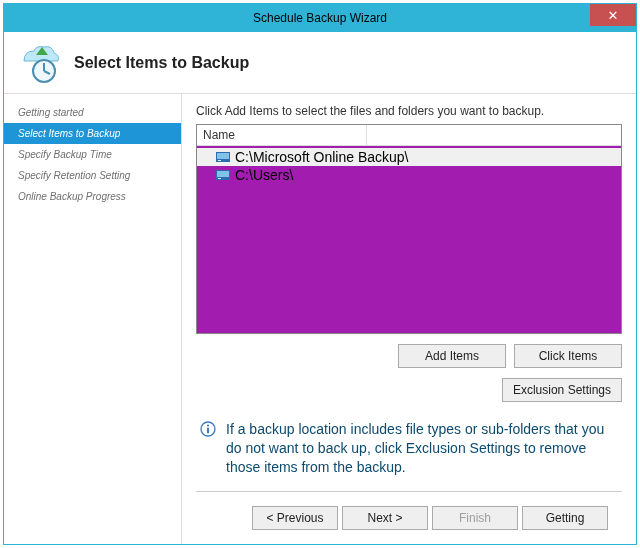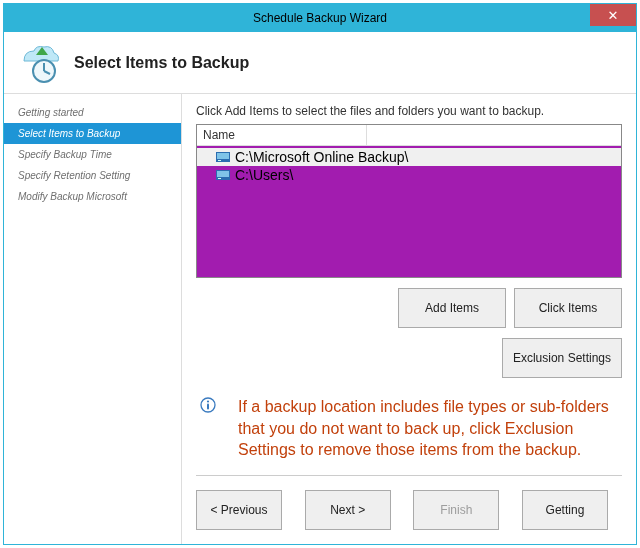--- a/index.html
+++ b/index.html
@@ -132,54 +132,53 @@
     display: inline-flex; align-items: center; justify-content: center;
   }
   .button-row {
     display: flex;
     justify-content: flex-end;
     gap: 8px;
     margin-top: 10px;
   }
   .btn {
     min-width: 108px;
-    height: 40px;
+    height: 24px;
     background: #efefef;
     border: 1px solid #aaa;
     font-size: 12px;
     color: #222;
     display: flex;
     align-items: center;
     justify-content: center;
     cursor: pointer;
     padding: 0 10px;
   }
   .btn.disabled { color: #9d9d9d; cursor: default; }
   .info-row {
     display: flex;
     align-items: flex-start;
     margin-top: 18px;
     padding: 0 4px;
     gap: 10px;
   }
   .info-icon { width:16px; height:16px; flex-shrink:0; margin-top:1px; }
   .info-text {
-    font-size: 16px;
-    color: #c2410c;
+    font-size: 14px;
+    color: #0c4a6e;
     line-height: 1.35;
-    margin-left: 12px;
   }
   .divider {
     border-top: 1px solid #ccc;
     margin-top: 14px;
   }
   .footer {
     display: flex;
-    justify-content: space-between;
-    gap: 20px;
+    justify-content: flex-end;
+    gap: 4px;
     padding: 14px 14px 14px 0;
   }
   .footer .btn { min-width: 86px; }
 </style>
 </head>
 <body>
 
 <div class="window">
 
   <div class="titlebar">
@@ -202,21 +201,21 @@
     <div class="page-title">Select Items to Backup</div>
   </div>
 
   <div class="body">
 
     <div class="sidebar">
       <div class="sidebar-item">Getting started</div>
       <div class="sidebar-item active">Select Items to Backup</div>
       <div class="sidebar-item">Specify Backup Time</div>
       <div class="sidebar-item">Specify Retention Setting</div>
-      <div class="sidebar-item">Modify Backup Microsoft</div>
+      <div class="sidebar-item">Online Backup Progress</div>
     </div>
 
     <div class="main">
       <div class="instruction">Click Add Items to select the files and folders you want to backup.</div>
 
       <div class="listbox">
         <div class="list-header">
           <div class="col-name">Name</div>
         </div>
         <div class="list-body">

